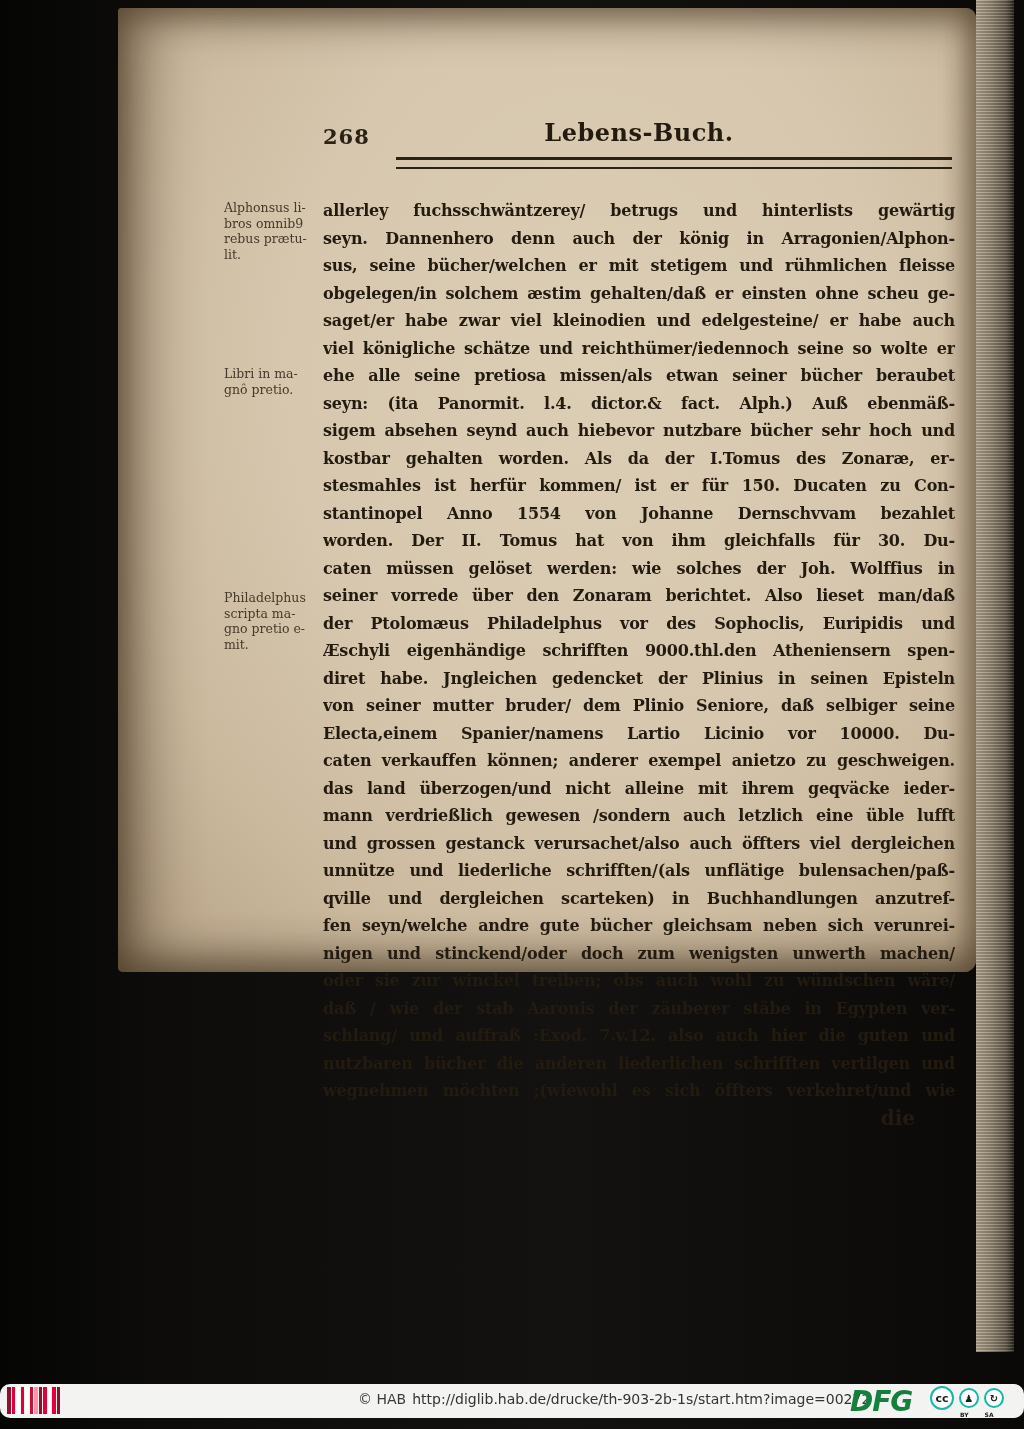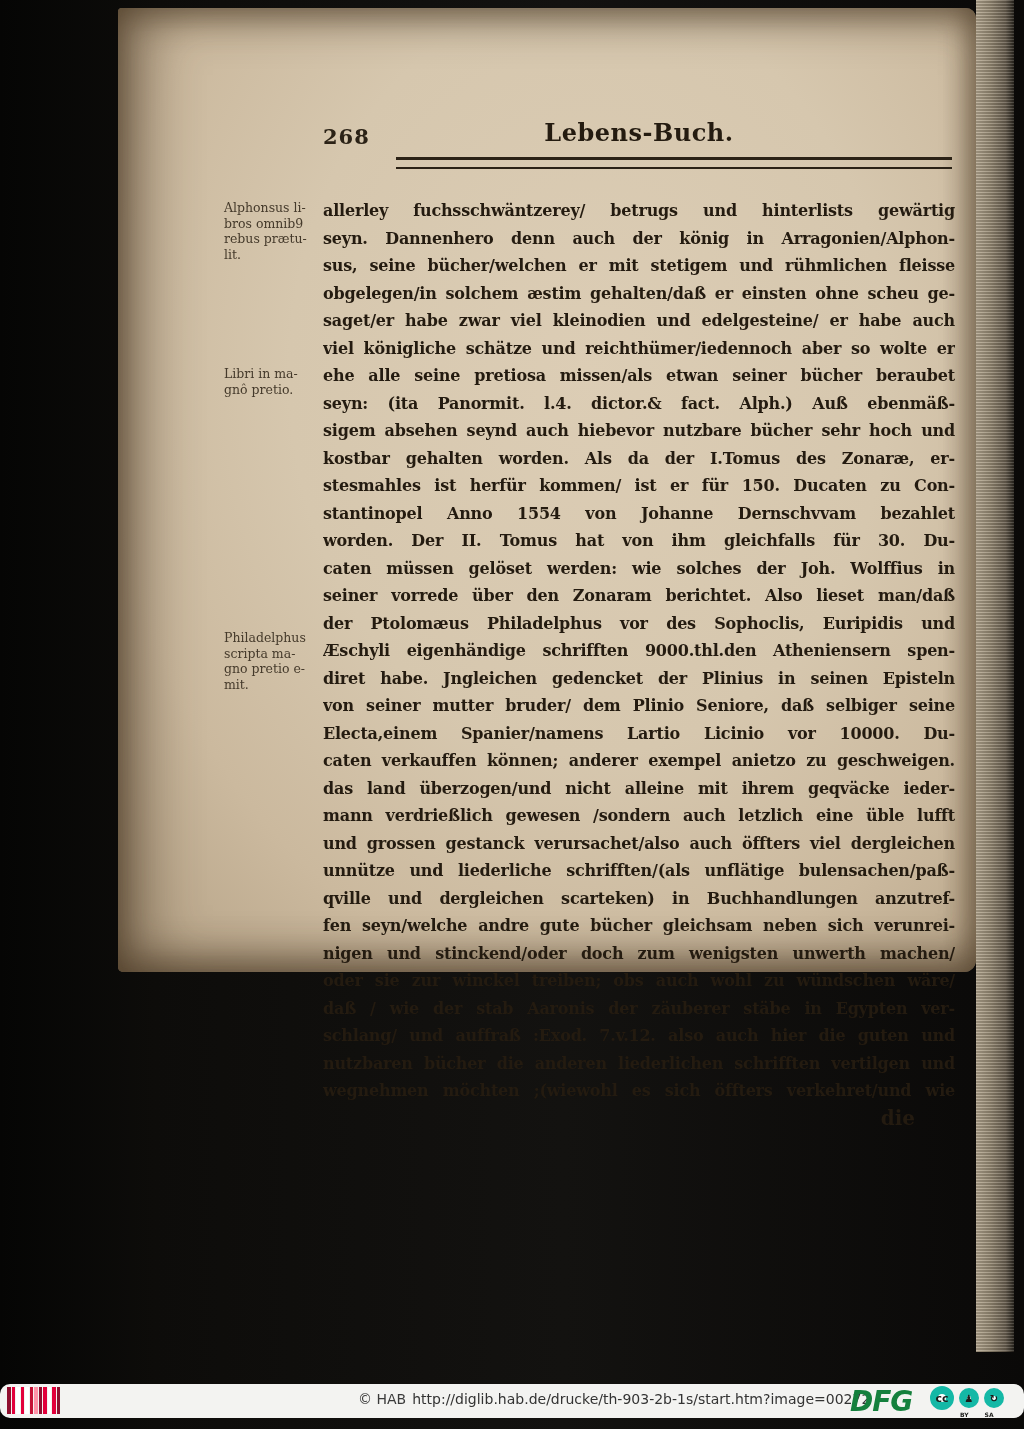--- a/index.html
+++ b/index.html
@@ -48,21 +48,21 @@
   .catchword{
     position:absolute;left:205px;top:1098px;width:592px;
     text-align:right;font-size:20px;font-weight:700;color:#241b10;
   }
   .margin-note{
     position:absolute;left:106px;width:96px;
     font-size:12.5px;line-height:15.5px;color:#453a2b;
   }
   .note-1{top:192px;}
   .note-2{top:358px;}
-  .note-3{top:582px;margin-top:40px;}
+  .note-3{top:582px;}
   
   .page-edges{
     position:absolute;left:976px;top:0;width:38px;height:1352px;
     background:
       repeating-linear-gradient(180deg,rgba(255,255,255,.14) 0 1px,rgba(0,0,0,.16) 1px 3px),
       linear-gradient(90deg,#b7aa93 0%,#968a74 40%,#6b6152 78%,#2a261f 100%);
   }
   
   .footer-bar{
     position:absolute;left:0;top:1384px;width:1024px;height:34px;
@@ -81,21 +81,21 @@
   .footer-text .url{color:#333;text-decoration:none;margin-left:6px;}
   .dfg-logo{
     position:absolute;left:850px;top:1px;
     font-family:"DejaVu Sans",sans-serif;font-weight:bold;font-style:italic;
     font-size:28px;color:#15803d;letter-spacing:-1px;
   }
   .cc-badge{position:absolute;left:930px;top:2px;width:90px;}
   .cc-row{display:flex;align-items:center;gap:5px;}
   .badge-circle{
     display:inline-flex;align-items:center;justify-content:center;
-    width:20px;height:20px;border:8px solid #14b8a6;border-radius:50%;
+    width:20px;height:20px;border:2px solid #14b8a6;border-radius:50%;
     font-family:"DejaVu Sans",sans-serif;font-weight:bold;font-size:10px;color:#1d1d1b;
     background:#fff;box-sizing:border-box;
   }
   .badge-circle.cc{width:24px;height:24px;font-size:11px;}
   .cc-labels{
     display:flex;gap:16px;margin-left:30px;margin-top:1px;
     font-family:"DejaVu Sans",sans-serif;font-size:6px;color:#1d1d1b;font-weight:bold;
   }
 </style>
 </head>
@@ -125,21 +125,21 @@
         <div class="note-line">gno pretio e-</div>
         <div class="note-line">mit.</div>
       </div>
 
     <div class="body-text">
         <div class="body-line">allerley fuchsschwäntzerey/ betrugs und hinterlists gewärtig</div>
         <div class="body-line">seyn. Dannenhero denn auch der könig in Arragonien/Alphon-</div>
         <div class="body-line">sus, seine bücher/welchen er mit stetigem und rühmlichen fleisse</div>
         <div class="body-line">obgelegen/in solchem æstim gehalten/daß er einsten ohne scheu ge-</div>
         <div class="body-line">saget/er habe zwar viel kleinodien und edelgesteine/ er habe auch</div>
-        <div class="body-line">viel königliche schätze und reichthümer/iedennoch aber so wolte er</div>
+        <div class="body-line">viel königliche schätze und reichthümer/iedennoch seine so wolte er</div>
         <div class="body-line">ehe alle seine pretiosa missen/als etwan seiner bücher beraubet</div>
         <div class="body-line">seyn: (ita Panormit. l.4. dictor.&amp; fact. Alph.) Auß ebenmäß-</div>
         <div class="body-line">sigem absehen seynd auch hiebevor nutzbare bücher sehr hoch und</div>
         <div class="body-line">kostbar gehalten worden. Als da der I.Tomus des Zonaræ, er-</div>
         <div class="body-line">stesmahles ist herfür kommen/ ist er für 150. Ducaten zu Con-</div>
         <div class="body-line">stantinopel Anno 1554 von Johanne Dernschvvam bezahlet</div>
         <div class="body-line">worden. Der II. Tomus hat von ihm gleichfalls für 30. Du-</div>
         <div class="body-line">caten müssen gelöset werden: wie solches der Joh. Wolffius in</div>
         <div class="body-line">seiner vorrede über den Zonaram berichtet. Also lieset man/daß</div>
         <div class="body-line">der Ptolomæus Philadelphus vor des Sophoclis, Euripidis und</div>

